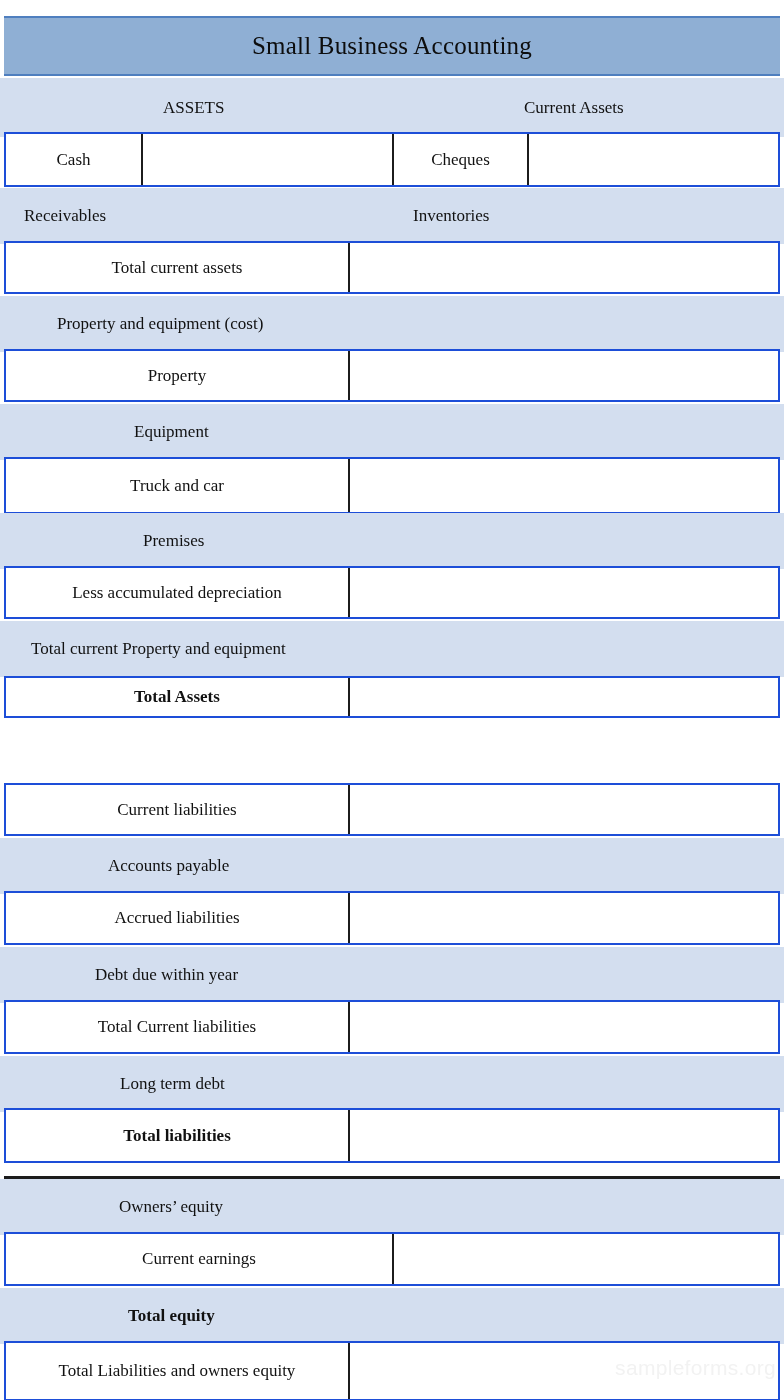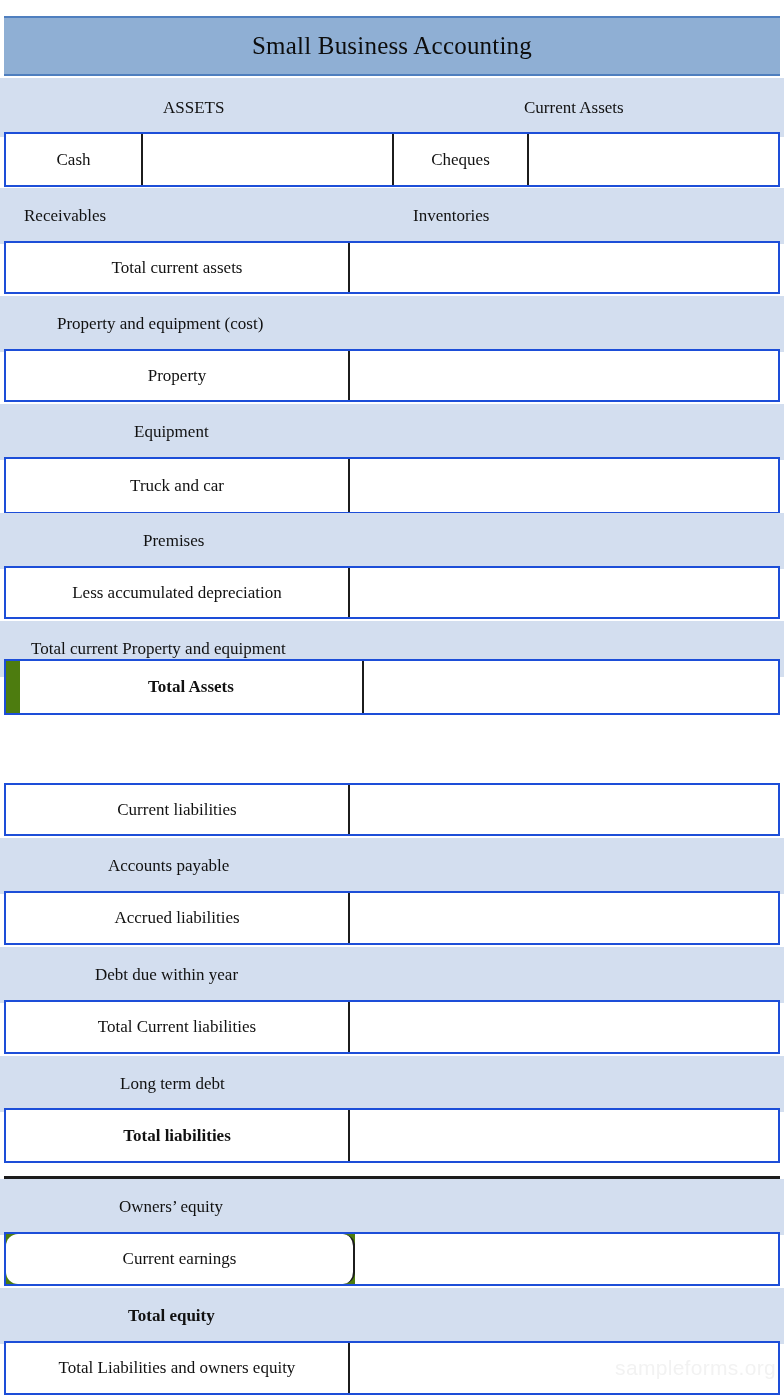--- a/index.html
+++ b/index.html
@@ -199,21 +199,21 @@
       <span class="cell-label"></span>
     </div>
   </div>
 
   <div class="band" style="top:621px;height:56px;">
     <div class="band-inner">
       <span class="band-label" style="left:31px;">Total current Property and equipment</span>
     </div>
   </div>
 
-  <div class="entry-row" style="top:659px;height:56px;padding-left:14px;">
+  <div class="entry-row" style="top:676px;height:42px;">
     <div class="entry-cell divider" style="width:344px;">
       <span class="cell-label bold">Total Assets</span>
     </div>
     <div class="entry-cell" style="flex:1;">
       <span class="cell-label"></span>
     </div>
   </div>
 
 
   <div class="entry-row" style="top:783px;height:53px;">
@@ -272,35 +272,35 @@
 
   <div class="section-rule" style="top:1176px;"></div>
 
   <div class="band" style="top:1179px;height:56px;">
     <div class="band-inner">
       <span class="band-label" style="left:119px;">Owners’ equity</span>
     </div>
   </div>
 
   <div class="entry-row" style="top:1232px;height:54px;">
-    <div class="entry-cell divider" style="width:349px;border-radius:12px;">
+    <div class="entry-cell divider" style="width:388px;">
       <span class="cell-label">Current earnings</span>
     </div>
     <div class="entry-cell" style="flex:1;">
       <span class="cell-label"></span>
     </div>
   </div>
 
   <div class="band" style="top:1288px;height:56px;">
     <div class="band-inner">
       <span class="band-label bold" style="left:128px;">Total equity</span>
     </div>
   </div>
 
-  <div class="entry-row" style="top:1341px;height:54px;text-align:center;">
+  <div class="entry-row" style="top:1341px;height:60px;text-align:center;">
     <div class="entry-cell divider" style="width:344px;">
       <span class="cell-label">Total Liabilities and owners equity</span>
     </div>
     <div class="entry-cell" style="flex:1;">
       <span class="cell-label"></span>
     </div>
   </div>
 
   <div class="watermark">sampleforms.org</div>
 

